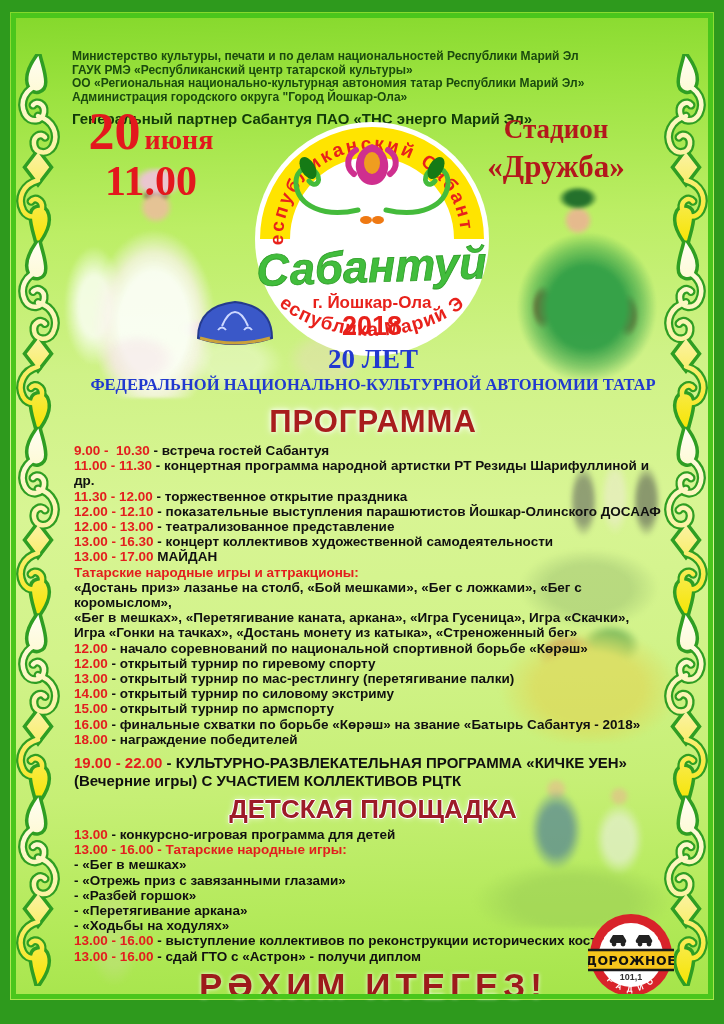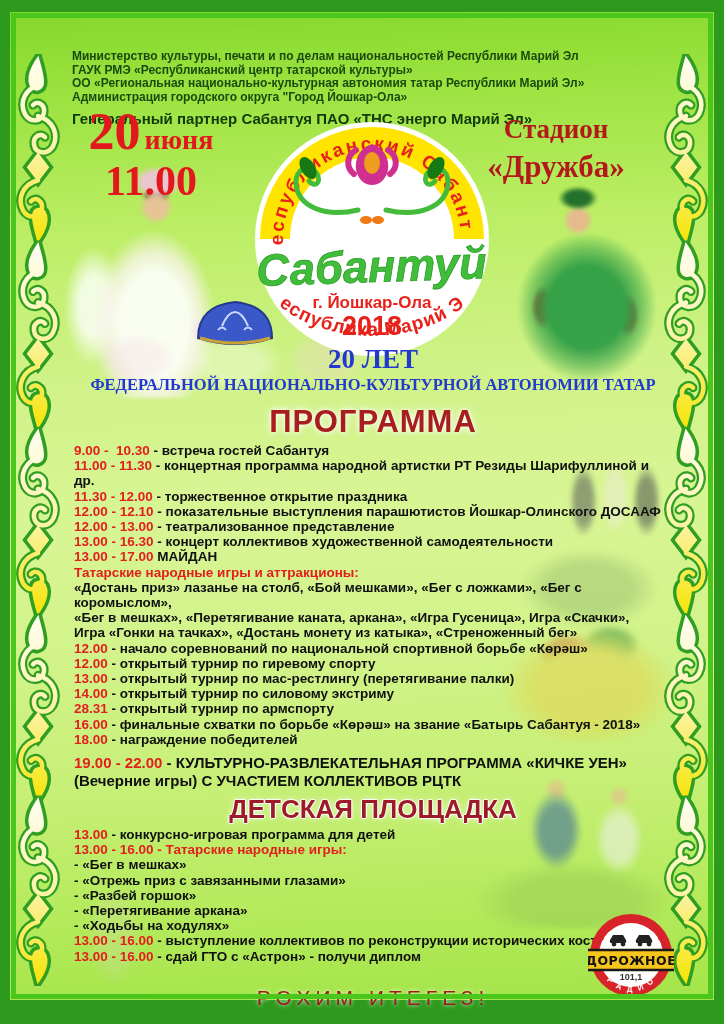--- a/index.html
+++ b/index.html
@@ -90,22 +90,22 @@
               text-shadow:0 0 4px rgba(255,255,255,.95),0 0 8px rgba(255,255,255,.8);}
   .list{margin-top:5px;}
   .prog-line{font-weight:700;font-size:13.5px;line-height:15.2px;}
   .prog-line .t{color:#e31e1e;white-space:pre;}
   .prog-line.all-red .x{color:#e31e1e;}
   .evening .prog-line{font-size:15px;line-height:17.5px;}
   .evening{margin-top:7px;}
   .kids-title{text-align:center;font-weight:700;font-size:26px;line-height:28px;color:#9d1b28;margin-top:6px;
               text-shadow:-1px 0 0 #fff,1px 0 0 #fff,0 -1px 0 #fff,0 1px 0 #fff,0 0 6px rgba(255,255,255,.9);}
   .kids-list{margin-top:4px;}
-  .farewell{text-align:center;font-weight:400;font-size:21px;line-height:31px;color:#9d1b1b;
-            letter-spacing:5px;margin-top:18px;
+  .farewell{text-align:center;font-weight:700;font-size:35px;line-height:31px;color:#9d1b1b;
+            letter-spacing:5px;margin-top:6px;
             text-shadow:0 0 4px rgba(255,255,255,.9);}
 
   
   .road-radio{position:absolute;left:578px;top:902px;width:86px;height:84px;z-index:5;}
 </style>
 </head>
 <body>
 
 <div id="poster">
   <div id="page">
@@ -254,21 +254,21 @@
           <div class="prog-line"><span class="x">Игра «Гонки на тачках», «Достань монету из катыка», «Стреноженный бег»</span></div>
 
           <div class="prog-line"><span class="t">12.00</span><span class="x"> - начало соревнований по национальной спортивной борьбе «Көрәш»</span></div>
 
           <div class="prog-line"><span class="t">12.00</span><span class="x"> - открытый турнир по гиревому спорту</span></div>
 
           <div class="prog-line"><span class="t">13.00</span><span class="x"> - открытый турнир по мас-рестлингу (перетягивание палки)</span></div>
 
           <div class="prog-line"><span class="t">14.00</span><span class="x"> - открытый турнир по силовому экстриму</span></div>
 
-          <div class="prog-line"><span class="t">28.31</span><span class="x"> - открытый турнир по армспорту</span></div>
+          <div class="prog-line"><span class="t">15.00</span><span class="x"> - открытый турнир по армспорту</span></div>
 
           <div class="prog-line"><span class="t">16.00</span><span class="x"> - финальные схватки по борьбе «Көрәш» на звание «Батырь Сабантуя - 2018»</span></div>
 
           <div class="prog-line"><span class="t">18.00</span><span class="x"> - награждение победителей</span></div>
         </div>
 
       <div class="list evening">
 
           <div class="prog-line"><span class="t">19.00 - 22.00</span><span class="x"> - КУЛЬТУРНО-РАЗВЛЕКАТЕЛЬНАЯ ПРОГРАММА «КИЧКЕ УЕН»</span></div>
 

